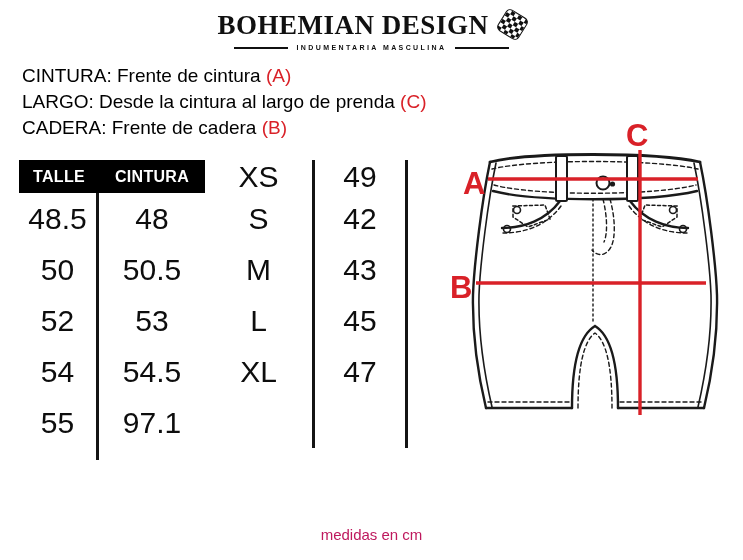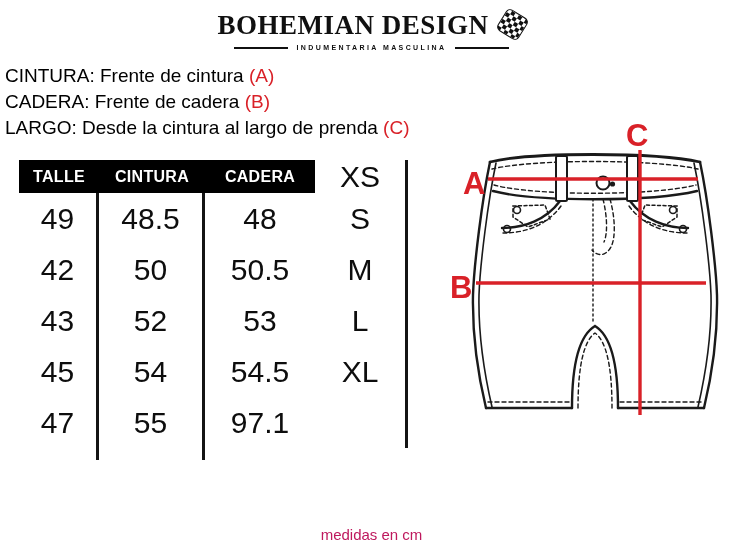--- a/index.html
+++ b/index.html
@@ -20,21 +20,21 @@
     letter-spacing:.5px;color:#101010;white-space:nowrap;}
   .logo-icon{width:23px;height:23px;border-radius:5px;border:1.5px solid #101010;
     transform:rotate(32deg);margin-top:-2px;
     background-image:conic-gradient(#101010 0 90deg,#fff 90deg 180deg,#101010 180deg 270deg,#fff 270deg 360deg);
     background-size:8px 8px;}
   .subtitle-row{display:flex;align-items:center;gap:8px;margin-top:3px;}
   .rule{width:54px;height:2px;background:#101010;}
   .subtitle{font-size:7px;font-weight:700;letter-spacing:2.4px;color:#101010;white-space:nowrap;}
 
   
-  .legend{position:absolute;left:5px;top:63px;}
+  .legend{position:absolute;left:22px;top:63px;}
   .legend-line{font-size:19px;line-height:26px;color:#000;white-space:nowrap;}
   .legend-ref{color:var(--red);}
 
   
   .size-table{position:absolute;left:0;top:160px;display:grid;
     grid-template-columns:80px 106px 110px 93px;
     grid-template-rows:33px repeat(5,51px) 12px;margin-left:19px;}
   .th{background:#000;color:#fff;font-weight:700;font-size:16px;
     display:flex;align-items:center;justify-content:center;letter-spacing:.3px;}
   .td{display:flex;align-items:center;justify-content:center;
@@ -60,28 +60,27 @@
     </div>
     <div class="subtitle-row">
       <span class="rule"></span>
       <span class="subtitle">INDUMENTARIA MASCULINA</span>
       <span class="rule"></span>
     </div>
   </header>
 
   <section class="legend">
     <div class="legend-line"><span>CINTURA: Frente de cintura </span><span class="legend-ref">(A)</span></div>
+    <div class="legend-line"><span>LARGO: Desde la cintura al largo de prenda </span><span class="legend-ref">(C)</span></div>
     <div class="legend-line"><span>CADERA: Frente de cadera </span><span class="legend-ref">(B)</span></div>
-    <div class="legend-line"><span>LARGO: Desde la cintura al largo de prenda </span><span class="legend-ref">(C)</span></div>
   </section>
 
   <div class="size-table">
     <div class="th">TALLE</div>
     <div class="th">CINTURA</div>
-    <div class="th">CADERA</div>
 
     <div class="td vline">XS</div>
     <div class="td vline">49</div>
     <div class="td vline">48.5</div>
     <div class="td">48</div>
 
     <div class="td vline">S</div>
     <div class="td vline">42</div>
     <div class="td vline">50</div>
     <div class="td">50.5</div>

